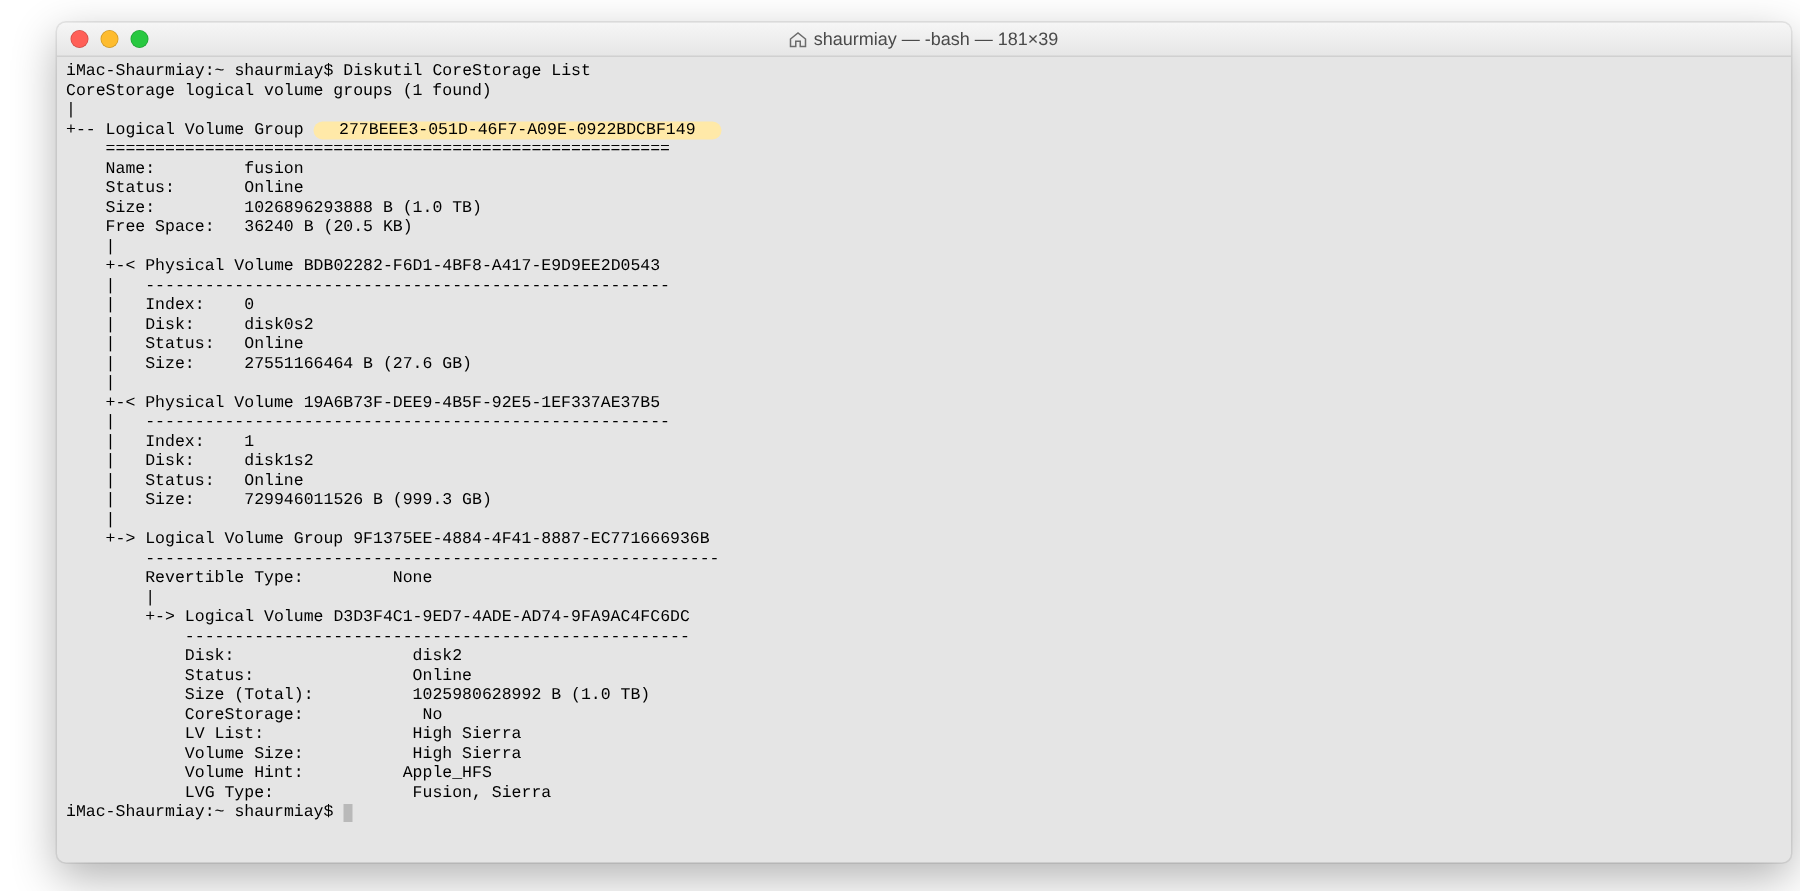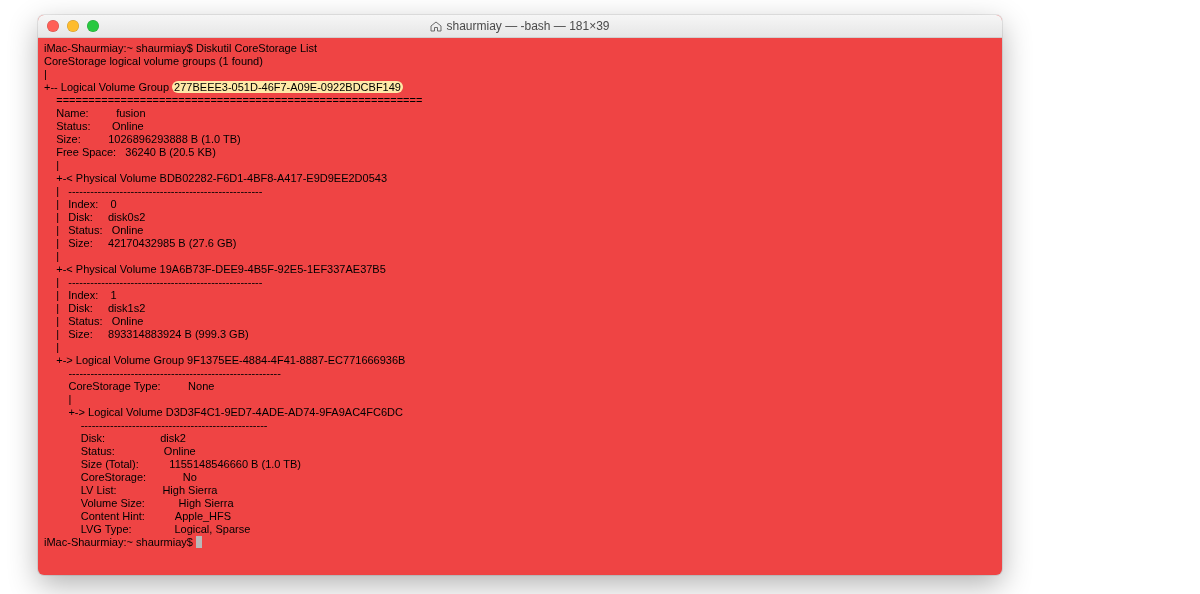--- a/index.html
+++ b/index.html
@@ -7,23 +7,23 @@
     padding: 0;
     width: 1200px;
     height: 594px;
     background: #ffffff;
     font-family: -apple-system, "Helvetica Neue", Arial, sans-serif;
   }
   .window {
     position: absolute;
     left: 38px;
     top: 15px;
-    width: 964px;
+    width: 1156px;
     height: 560px;
-    background: #ef4444;
+    background: #e5e5e5;
     border-radius: 6px;
     box-shadow: 0 10px 30px rgba(0,0,0,0.30), 0 0 0 1px rgba(0,0,0,0.08);
     overflow: hidden;
     display: flex;
     flex-direction: column;
   }
   .titlebar {
     height: 22px;
     background: linear-gradient(#f6f6f6,#e6e6e6);
     border-bottom: 1px solid #d0d0d0;
@@ -56,31 +56,31 @@
     pointer-events: none;
     display: flex;
     justify-content: center;
     align-items: center;
     gap: 4px;
   }
   .home-icon svg { display:block; }
   .terminal {
     flex: 1 1 auto;
     padding: 4px 6px 4px 6px;
-    font-family: Liberation Sans, sans-serif;
+    font-family: Liberation Mono, monospace;
     font-size: 11px;
     line-height: 13px;
     color: #000000;
     white-space: pre;
     overflow: hidden;
   }
   .hl {
     background: #ffe9a8;
     border-radius: 7px;
-    padding: 0 2px;
+    padding: 0 17px;
   }
   .cursor {
     display: inline-block;
     width: 6px;
     height: 12px;
     background: #b9b9b9;
     vertical-align: text-bottom;
   }
 </style>
 </head>
@@ -111,37 +111,37 @@
     <span>Name:</span>         <span>fusion</span>
     <span>Status:</span>       <span>Online</span>
     <span>Size:</span>         <span>1026896293888 B (1.0 TB)</span>
     <span>Free Space:</span>   <span>36240 B (20.5 KB)</span>
     |
     +-&lt; <span>Physical Volume</span> <span>BDB02282-F6D1-4BF8-A417-E9D9EE2D0543</span>
     |   <span>-----------------------------------------------------</span>
     |   <span>Index:</span>    <span>0</span>
     |   <span>Disk:</span>     <span>disk0s2</span>
     |   <span>Status:</span>   <span>Online</span>
-    |   <span>Size:</span>     <span>42170432985 B (27.6 GB)</span>
+    |   <span>Size:</span>     <span>27551166464 B (27.6 GB)</span>
     |
     +-&lt; <span>Physical Volume</span> <span>19A6B73F-DEE9-4B5F-92E5-1EF337AE37B5</span>
     |   <span>-----------------------------------------------------</span>
     |   <span>Index:</span>    <span>1</span>
     |   <span>Disk:</span>     <span>disk1s2</span>
     |   <span>Status:</span>   <span>Online</span>
-    |   <span>Size:</span>     <span>893314883924 B (999.3 GB)</span>
+    |   <span>Size:</span>     <span>729946011526 B (999.3 GB)</span>
     |
     +-&gt; <span>Logical Volume Group</span> <span>9F1375EE-4884-4F41-8887-EC771666936B</span>
         <span>----------------------------------------------------------</span>
-        <span>CoreStorage Type:</span>         <span>None</span>
+        <span>Revertible Type:</span>         <span>None</span>
         |
         +-&gt; <span>Logical Volume</span> <span>D3D3F4C1-9ED7-4ADE-AD74-9FA9AC4FC6DC</span>
             <span>---------------------------------------------------</span>
             <span>Disk:</span>                  <span>disk2</span>
             <span>Status:</span>                <span>Online</span>
-            <span>Size (Total):</span>          <span>1155148546660 B (1.0 TB)</span>
+            <span>Size (Total):</span>          <span>1025980628992 B (1.0 TB)</span>
             <span>CoreStorage:</span>            <span>No</span>
             <span>LV List:</span>               <span>High Sierra</span>
             <span>Volume Size:</span>           <span>High Sierra</span>
-            <span>Content Hint:</span>          <span>Apple_HFS</span>
-            <span>LVG Type:</span>              <span>Logical, Sparse</span>
+            <span>Volume Hint:</span>          <span>Apple_HFS</span>
+            <span>LVG Type:</span>              <span>Fusion, Sierra</span>
 <span><span>iMac-Shaurmiay</span>:<span>~</span> <span>shaurmiay</span>$ </span><span class="cursor"></span></div>
 </div>
 
 </body></html>

